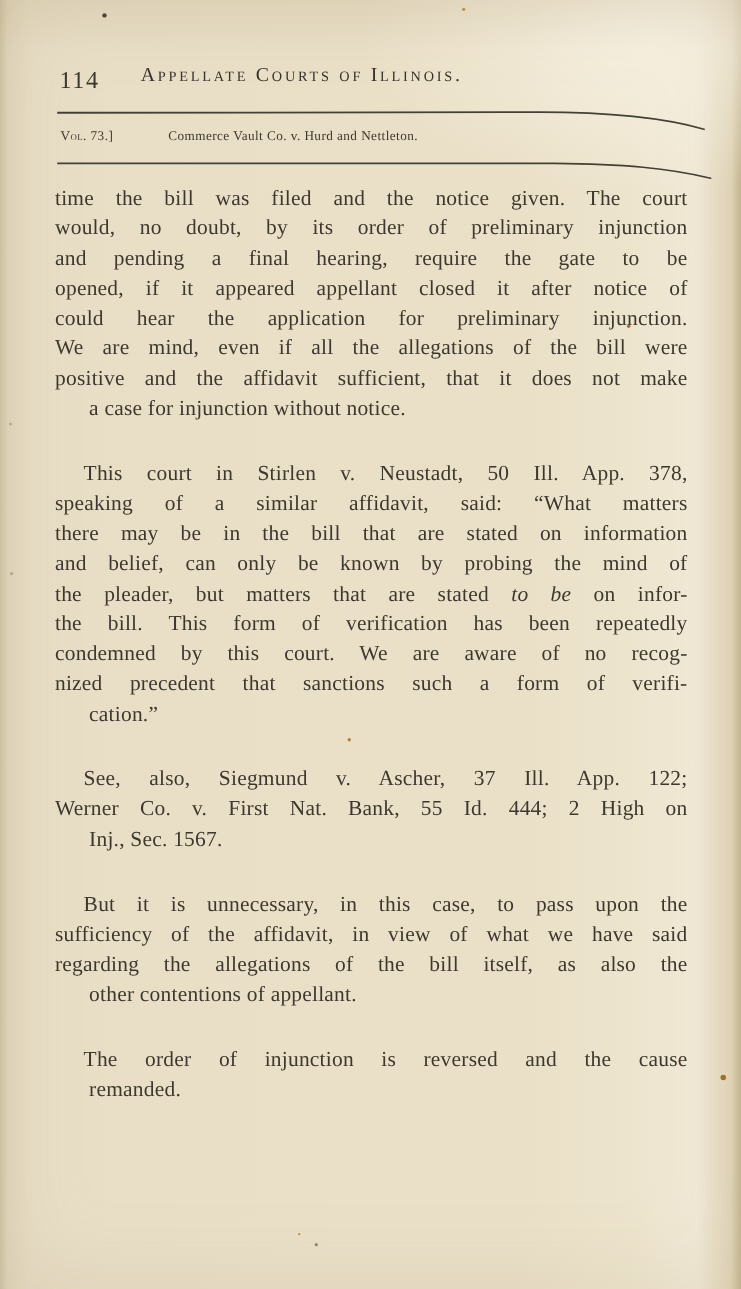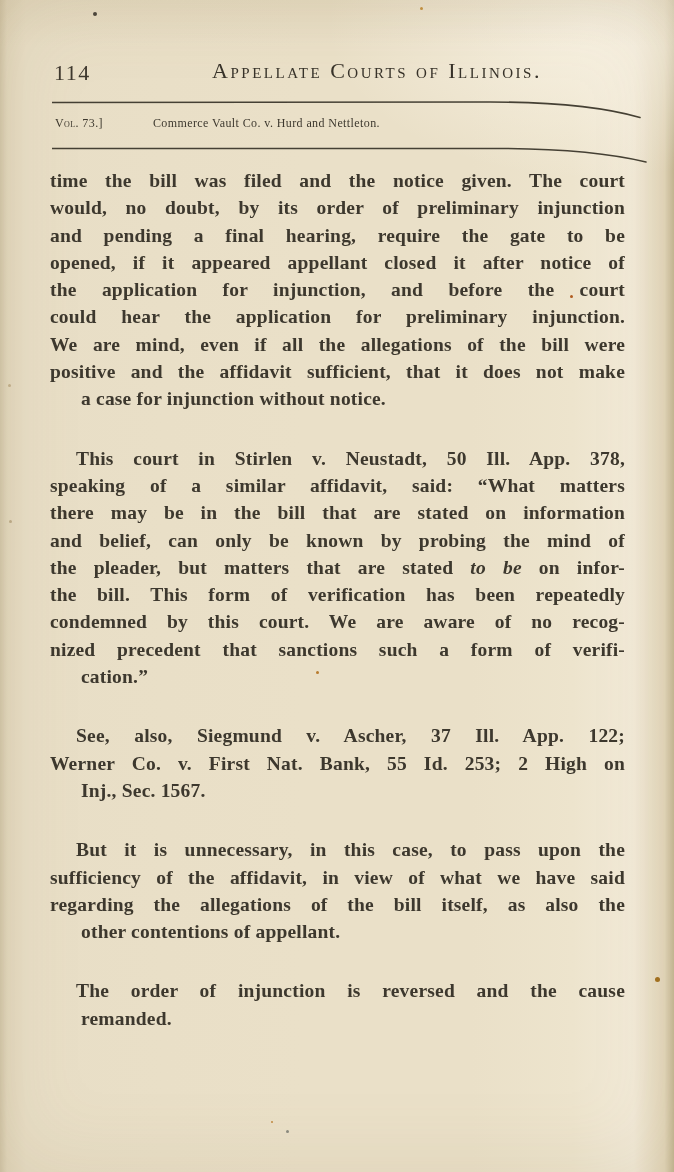--- a/index.html
+++ b/index.html
@@ -14,43 +14,42 @@
   }
   .page::after{
     content:"";position:absolute;inset:0;pointer-events:none;
     box-shadow:inset 0 0 85px rgba(140,115,70,0.13);
   }
   .pagenum{
     position:absolute;left:54px;top:60px;
     font-size:22px;letter-spacing:1.5px;
   }
   .running{
-    position:absolute;left:128px;right:48px;top:58px;text-align:center;
-    font-size:22px;font-variant:small-caps;letter-spacing:2.5px;
+    position:absolute;left:128px;right:48px;top:58px;
+    font-size:18px;font-variant:small-caps;letter-spacing:2.5px;
     color:var(--ink-dark,#38332a);
   }
   .rule{position:absolute;left:52px;pointer-events:none;}
   .rule svg{display:block;}
   .rule-top{top:100px;}
   .rule-bottom{top:146px;}
   .volrow{
     position:absolute;left:55px;top:116px;font-size:12px;letter-spacing:0.4px;
     white-space:nowrap;
   }
   .vol{font-variant:small-caps;}
   .case{margin-left:50px;}
   .textcol{
     position:absolute;left:50px;top:167px;width:575px;
     font-size:19.5px;line-height:27.3px;letter-spacing:0.2px;
   }
   .line{
     height:27.3px;overflow:visible;
     text-align:justify;
     text-align-last:justify;
-    font-weight:bold;
   }
   .line.last{text-align-last:left;margin-left:31px;}
   .line.first{padding-left:26px;margin-top:32px;}
   .line i{font-style:italic;}
   .speck{position:absolute;border-radius:50%;pointer-events:none;}
 </style>
 </head>
 <body>
 
 <div class="page">
@@ -73,36 +72,35 @@
     <svg width="598" height="22" viewBox="0 0 598 22">
       <path d="M0,2.5 L452,2.5 C515,3 556,7 594,16" fill="none" stroke="#454034" stroke-width="1.5" stroke-linecap="round"></path>
     </svg>
   </div>
 
   <div class="textcol">
       <div class="line">time the bill was filed and the notice given.  The court</div>
       <div class="line">would, no doubt, by its order of preliminary injunction</div>
       <div class="line">and pending a final hearing, require the gate to be</div>
       <div class="line">opened, if it appeared appellant closed it after notice of</div>
-      <div class="line">the application for injunction, and before the court</div>
       <div class="line">could hear the application for preliminary injunction.</div>
       <div class="line">We are mind, even if all the allegations of the bill were</div>
       <div class="line">positive and the affidavit sufficient, that it does not make</div>
       <div class="line last">a case for injunction without notice.</div>
       <div class="line first">This court in Stirlen v. Neustadt, 50 Ill. App. 378,</div>
       <div class="line">speaking of a similar affidavit, said:  “What matters</div>
       <div class="line">there may be in the bill that are stated on information</div>
       <div class="line">and belief, can only be known by probing the mind of</div>
       <div class="line">the pleader, but matters that are stated <i>to be</i> on infor-</div>
       <div class="line">the bill.  This form of verification has been repeatedly</div>
       <div class="line">condemned by this court.  We are aware of no recog-</div>
       <div class="line">nized precedent that sanctions such a form of verifi-</div>
       <div class="line last">cation.”</div>
       <div class="line first">See, also, Siegmund v. Ascher, 37 Ill. App. 122;</div>
-      <div class="line">Werner Co. v. First Nat. Bank, 55 Id. 253; 2 High on</div>
+      <div class="line">Werner Co. v. First Nat. Bank, 55 Id. 444; 2 High on</div>
       <div class="line last">Inj., Sec. 1567.</div>
       <div class="line first">But it is unnecessary, in this case, to pass upon the</div>
       <div class="line">sufficiency of the affidavit, in view of what we have said</div>
       <div class="line">regarding the allegations of the bill itself, as also the</div>
       <div class="line last">other contentions of appellant.</div>
       <div class="line first">The order of injunction is reversed and the cause</div>
       <div class="line last">remanded.</div>
     </div>
 
   <div class="speck" style="left:93px;top:12px;width:4px;height:4px;background:#4a443a;"></div>

